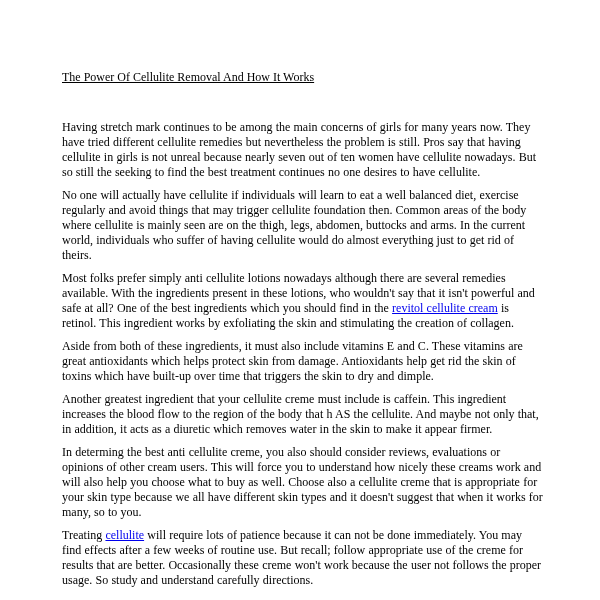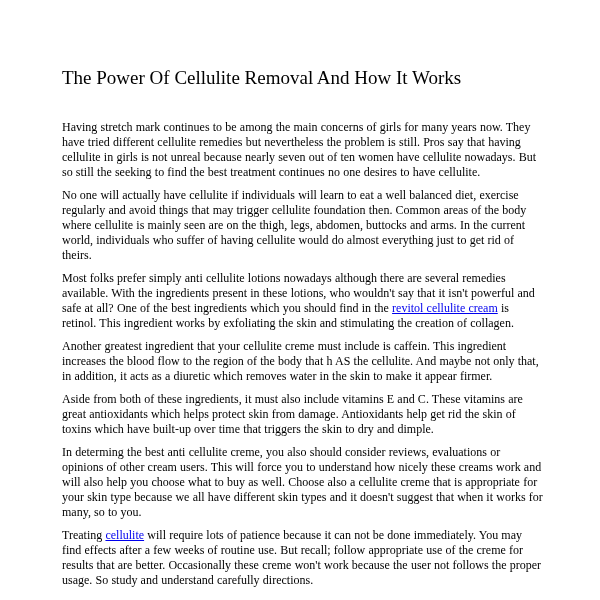--- a/index.html
+++ b/index.html
@@ -15,24 +15,25 @@
     overflow: hidden;
     position: relative;
   }
   .doc {
     position: absolute;
     left: 62px;
     top: 70px;
     width: 481px;
   }
   .doc-title {
-    font-size: 19px;
+    font-size: 12px;
     line-height: 15px;
     font-weight: normal;
     margin: 0 0 35px 0;
+    text-decoration: underline;
   }
   .para {
     font-size: 12px;
     line-height: 15px;
     margin: 0 0 8px 0;
     text-align: left;
     word-spacing: 0.2px;
   }
   a.inline-link {
     color: var(--link-color, #0000ee);
@@ -41,18 +42,18 @@
 </style>
 </head>
 <body style="background: rgb(255, 255, 255); color: rgb(0, 0, 0); --link-color: #0000ee;">
 
 <div class="doc">
   <div class="doc-title">The Power Of Cellulite Removal And How It Works</div>
   <div id="paragraphs">
       <div class="para"><span>Having stretch mark continues to be among the main concerns of girls for many years now. They have tried different cellulite remedies but nevertheless the problem is still. Pros say that having cellulite in girls is not unreal because nearly seven out of ten women have cellulite nowadays. But so still the seeking to find the best treatment continues no one desires to have cellulite.</span></div>
       <div class="para"><span>No one will actually have cellulite if individuals will learn to eat a well balanced diet, exercise regularly and avoid things that may trigger cellulite foundation then. Common areas of the body where cellulite is mainly seen are on the thigh, legs, abdomen, buttocks and arms. In the current world, individuals who suffer of having cellulite would do almost everything just to get rid of theirs.</span></div>
       <div class="para"><span>Most folks prefer simply anti cellulite lotions nowadays although there are several remedies available. With the ingredients present in these lotions, who wouldn't say that it isn't powerful and safe at all? One of the best ingredients which you should find in the </span><a class="inline-link" href="#">revitol cellulite cream</a><span> is retinol. This ingredient works by exfoliating the skin and stimulating the creation of collagen.</span></div>
+      <div class="para"><span>Aside from both of these ingredients, it must also include vitamins E and C. These vitamins are great antioxidants which helps protect skin from damage. Antioxidants help get rid the skin of toxins which have built-up over time that triggers the skin to dry and dimple.</span></div>
       <div class="para"><span>Another greatest ingredient that your cellulite creme must include is caffein. This ingredient increases the blood flow to the region of the body that h AS the cellulite. And maybe not only that, in addition, it acts as a diuretic which removes water in the skin to make it appear firmer.</span></div>
-      <div class="para"><span>Aside from both of these ingredients, it must also include vitamins E and C. These vitamins are great antioxidants which helps protect skin from damage. Antioxidants help get rid the skin of toxins which have built-up over time that triggers the skin to dry and dimple.</span></div>
       <div class="para"><span>In determing the best anti cellulite creme, you also should consider reviews, evaluations or opinions of other cream users. This will force you to understand how nicely these creams work and will also help you choose what to buy as well. Choose also a cellulite creme that is appropriate for your skin type because we all have different skin types and it doesn't suggest that when it works for many, so to you.</span></div>
       <div class="para"><span>Treating </span><a class="inline-link" href="#">cellulite</a><span> will require lots of patience because it can not be done immediately. You may find effects after a few weeks of routine use. But recall; follow appropriate use of the creme for results that are better. Occasionally these creme won't work because the user not follows the proper usage. So study and understand carefully directions.</span></div>
     </div>
 </div>
 
 </body></html>

